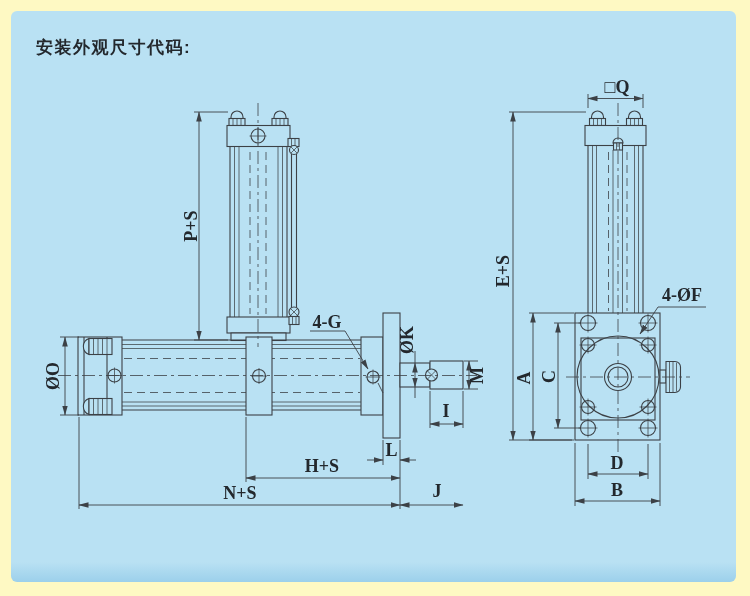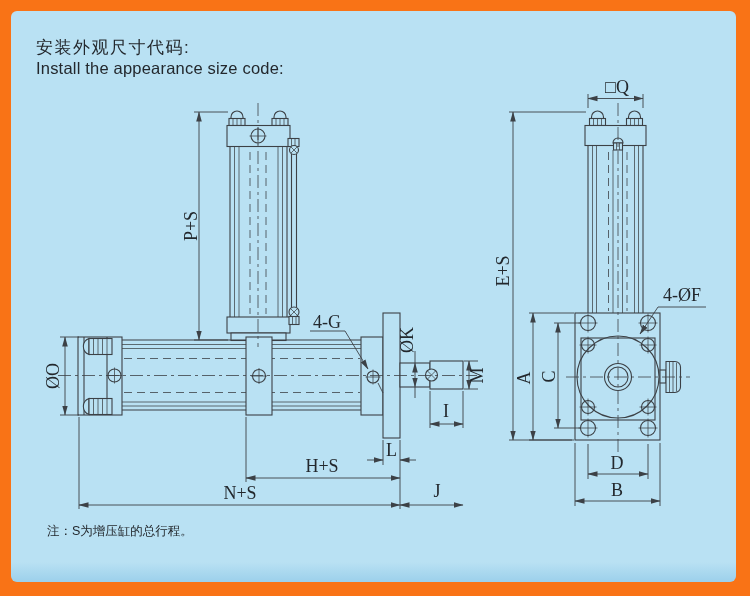--- a/index.html
+++ b/index.html
@@ -1,21 +1,21 @@
 <!DOCTYPE html>
 <html style="--panel: #b9e1f3; --panel-edge: #9cd0eb; --line: #3c4146; --ink: #23282d;"><head>
 <meta charset="utf-8">
 <style>
   html,body { margin:0; padding:0; }
   body {
     width:750px; height:596px; background:#ffffff;
     font-family:"Liberation Sans","DejaVu Sans",sans-serif;
     color:var(--ink,#23282d);
   }
-  .stage { position:relative; width:750px; height:596px; overflow:hidden; background:#f97316; }
+  .stage { position:relative; width:750px; height:596px; overflow:hidden; background:#fef9c3;font-weight:bold; }
   .panel {
     position:absolute; left:11px; top:11px; width:725px; height:571px;
     border-radius:6px;
     background:linear-gradient(180deg, var(--panel,#b9e1f3) 0%, var(--panel,#b9e1f3) 96.5%, var(--panel-edge,#9cd0eb) 100%);
   }
   .title-zh { position:absolute; left:36px; top:36px;  font-size:17px; letter-spacing:1.5px; }
   .title-en { position:absolute; left:36px; top:59px;  font-size:16.5px; letter-spacing:0.2px; }
   .note-zh  { position:absolute; left:47px; top:523px; font-size:12.5px; }
   .note-en  { position:absolute; left:47px; top:540px; font-size:13px; }
   svg.draw { position:absolute; left:0; top:0; }
@@ -29,21 +29,20 @@
     font-family:"Liberation Serif","DejaVu Serif",serif;
     font-size:18px; fill:var(--ink,#23282d);
   }
 </style>
 </head>
 <body>
 
 <div class="stage">
   <div class="panel"></div>
   <div class="title-zh">安装外观尺寸代码:</div>
-  <div class="title-en">Install the appearance size code:</div>
 
   <svg class="draw" width="750" height="596" viewBox="0 0 750 596" xmlns="http://www.w3.org/2000/svg">
     <defs>
       <marker id="arw" viewBox="0 0 10 7" refX="9.5" refY="3.5" markerWidth="10" markerHeight="7" orient="auto-start-reverse" markerUnits="userSpaceOnUse">
         <path d="M0,0.7 L10,3.5 L0,6.3 Z" style="fill:var(--line,#3c4146)"></path>
       </marker>
     </defs>
 
     <g>
 
@@ -223,14 +222,13 @@
     </g>
 
     <g>
       <line class="cl" x1="258" y1="103" x2="258" y2="347"></line>
       <line class="cl" x1="58" y1="375.5" x2="477" y2="375.5"></line>
       <line class="cl" x1="618" y1="103" x2="618" y2="452"></line>
       <line class="cl" x1="566" y1="377" x2="690" y2="377"></line>
     </g>
   </svg>
 
-  <div class="note-zh">注：S为增压缸的总行程。</div>
 </div>
 
 </body></html>

